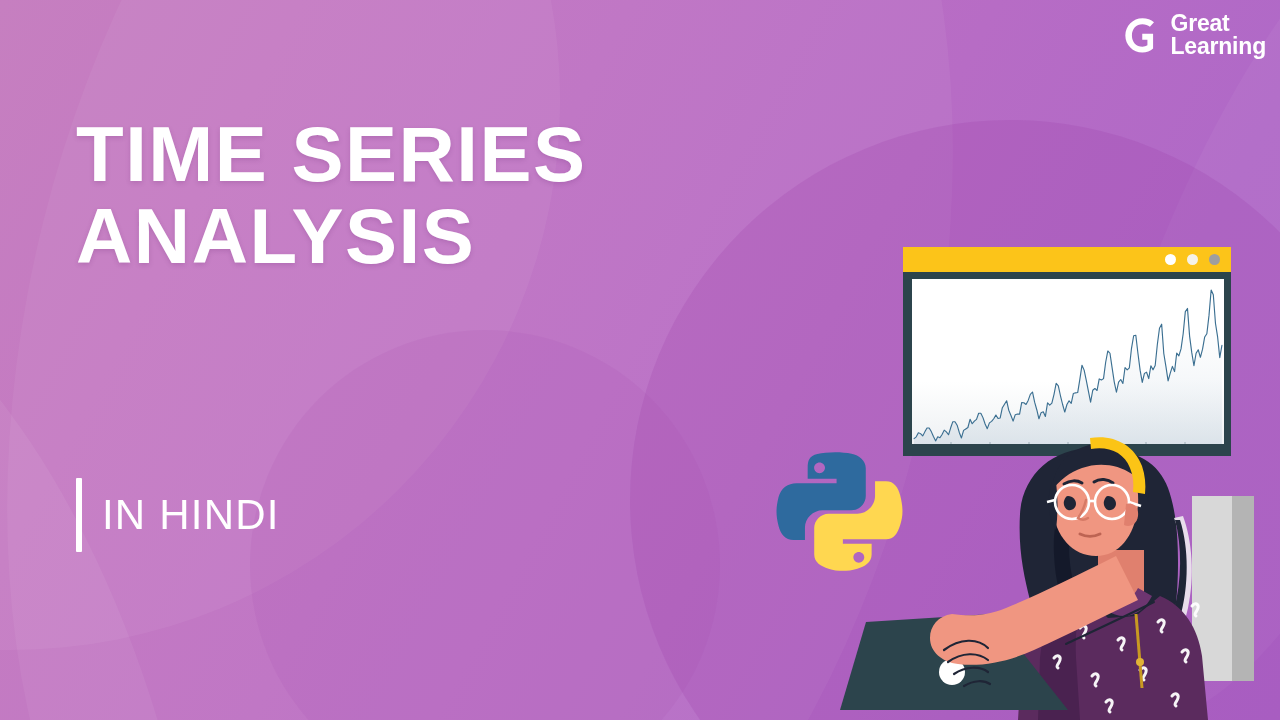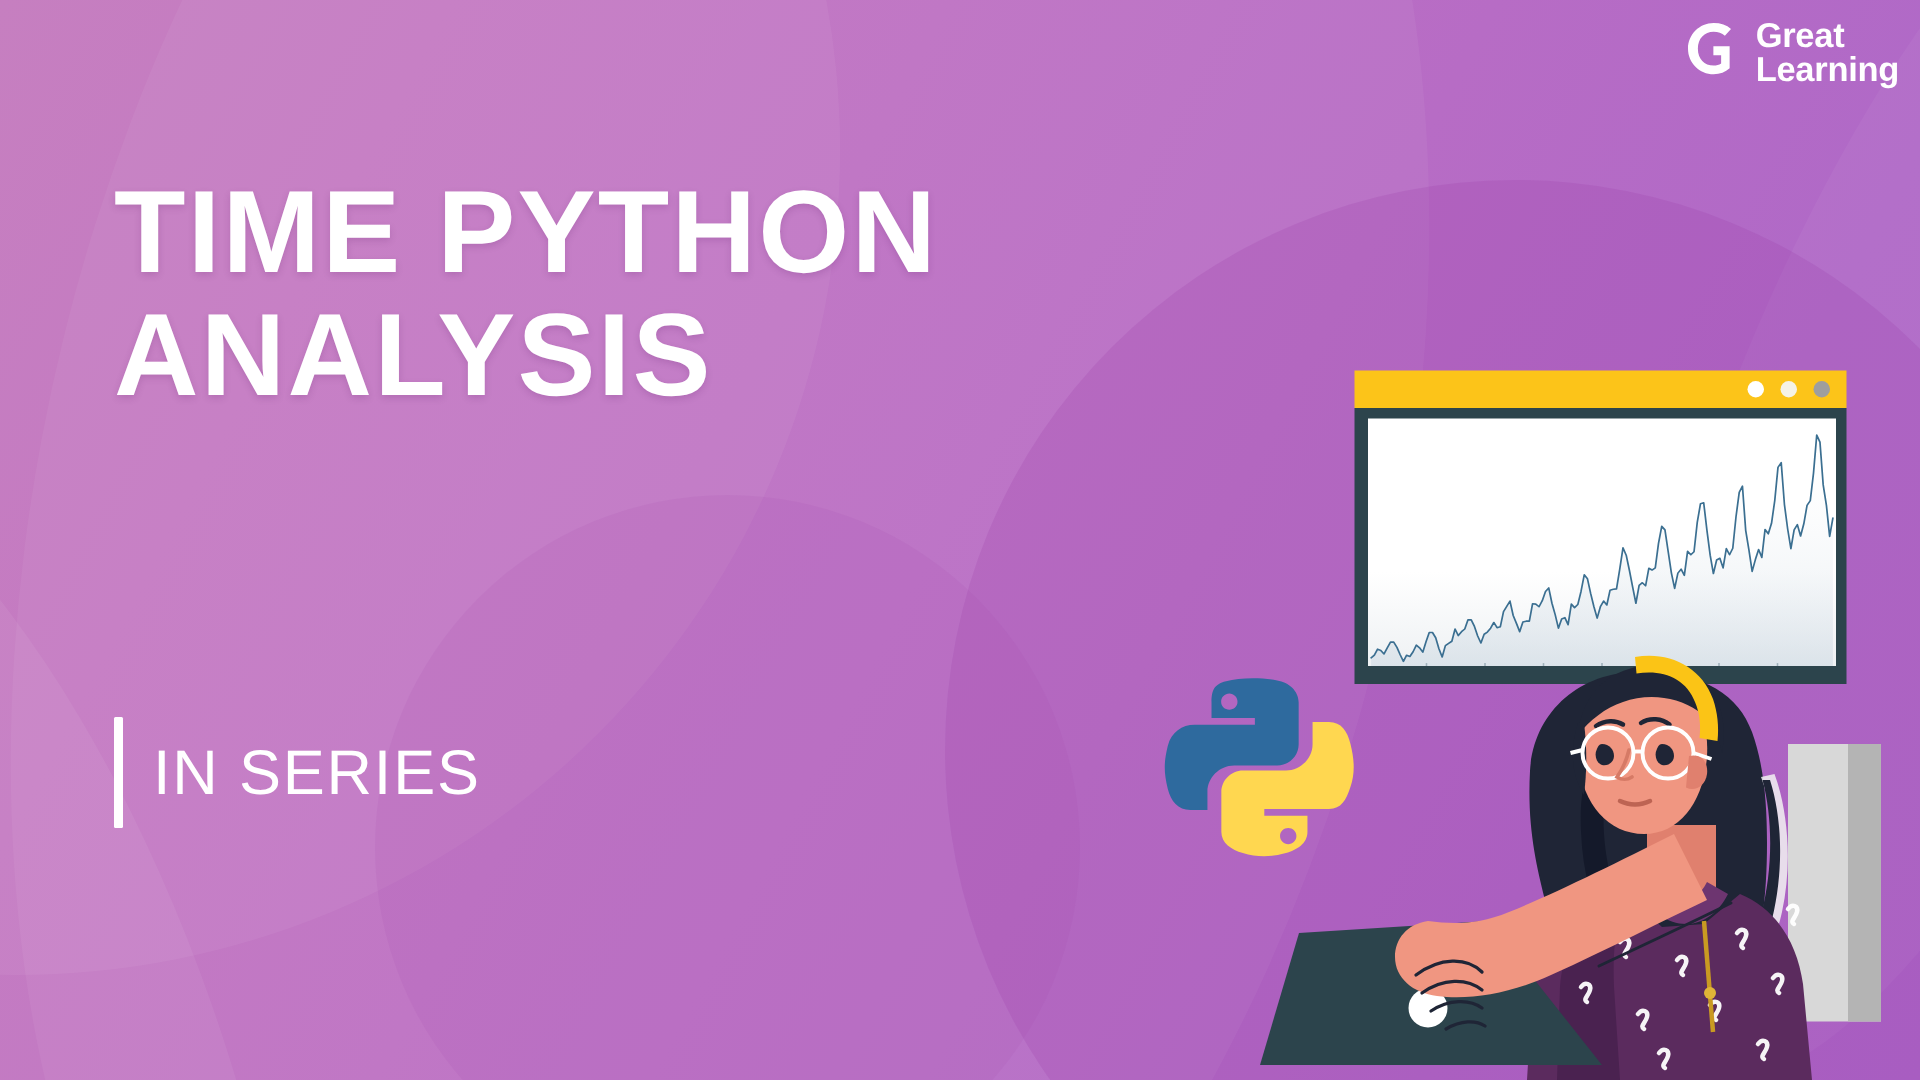--- a/index.html
+++ b/index.html
@@ -88,20 +88,21 @@
     background: rgba(255, 255, 255, 0.045);
     transform: rotate(22deg);
   }
 
   
   .logo {
     position: absolute;
     top: 12px;
     right: 14px;
     display: flex;
+    align-items: center;
     gap: 8px;
     color: #ffffff;
   }
   .logo-mark { width: 40px; height: 40px; flex: 0 0 40px; }
   .logo-text {
     display: flex;
     flex-direction: column;
     line-height: 0.98;
     font-weight: 700;
     font-size: 23px;
@@ -237,27 +238,27 @@
         <path d="M24.5 4C13.2 4 4 13.2 4 24.5S13.2 45 24.5 45c5.1 0 9.4-1.8 12.8-4.8V22.6H24.3v7.1h6.2v6.6c-1.7 1.1-3.7 1.7-6 1.7-7.4 0-12.6-5.4-12.6-13.5S17.1 11 24.5 11c3.6 0 6.6 1.2 9 3.2l4.9-5.5C34.9 5.6 30.2 4 24.5 4z" fill="#ffffff"></path>
       </svg>
     </span>
     <span class="logo-text">
       <span>Great</span>
       <span>Learning</span>
     </span>
   </div>
 
   <div class="headline">
-    <div class="title-line">TIME PYTHON</div>
+    <div class="title-line">TIME SERIES</div>
     <div class="title-line">ANALYSIS</div>
   </div>
 
   <div class="subtitle-row">
     <div class="subtitle-bar"></div>
-    <div class="subtitle-text">IN SERIES</div>
+    <div class="subtitle-text">IN HINDI</div>
   </div>
 
   <div class="window">
     <div class="window-bar">
       <span class="dot dot-1"></span>
       <span class="dot dot-2"></span>
       <span class="dot dot-3"></span>
     </div>
     <div class="window-frame">
       <div class="chart-area">

